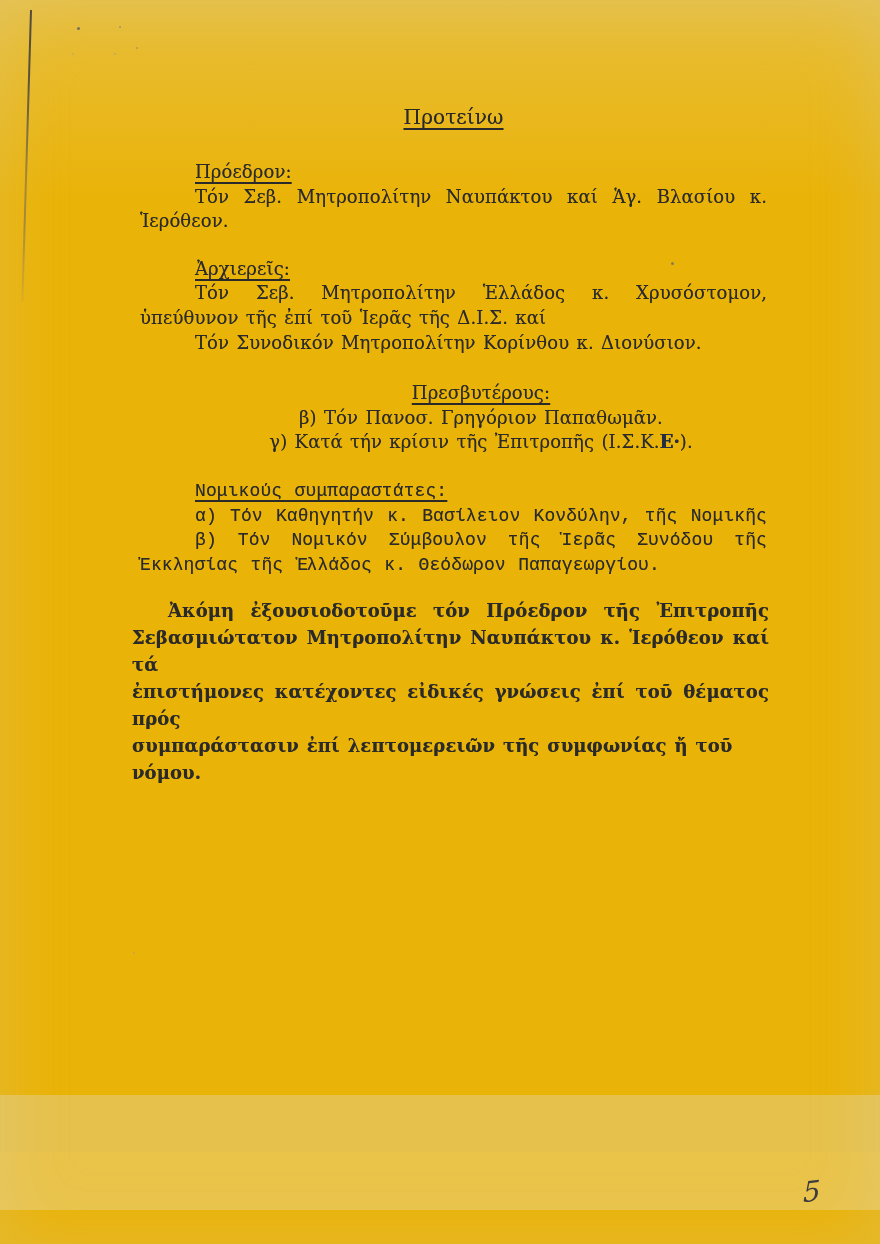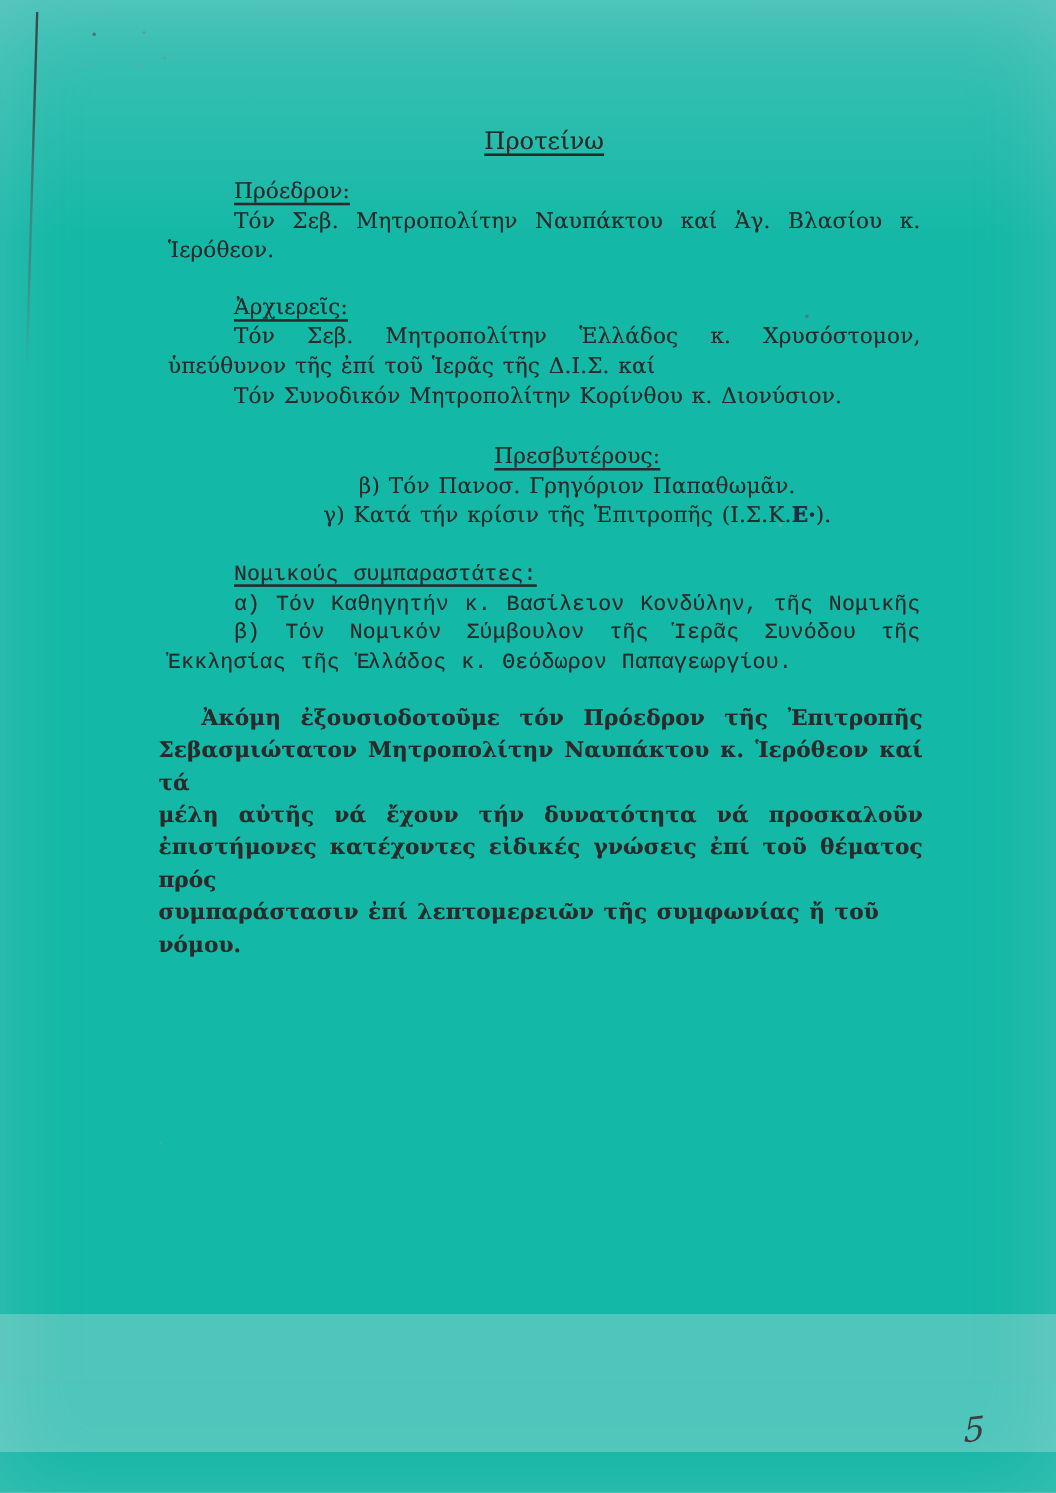--- a/index.html
+++ b/index.html
@@ -6,21 +6,21 @@
   body {
     width: 880px; height: 1244px;
     background: #fdfdfe;
     font-family: "DejaVu Serif", "Liberation Serif", serif;
     color: #2a2a2a;
     overflow: hidden;
   }
   .page {
     position: relative;
     width: 880px; height: 1244px;
-    background: #14b8a6;
+    background: #eab308;
     box-shadow: inset 0 0 70px rgba(205, 212, 222, 0.22);
   }
   
   .band { position: absolute; left: 0; width: 100%; pointer-events: none; }
   .band-top    { top: 0;      height: 200px; background: linear-gradient(to bottom, rgba(223,229,238,0.22), rgba(223,229,238,0)); }
   .band-mid    { top: 1095px; height: 57px;  background: rgba(221,228,236,0.30); }
   .band-lower  { top: 1152px; height: 58px;  background: rgba(233,238,243,0.28); }
   
   .artifact-line {
     position: absolute; left: 30px; top: 10px;
@@ -58,21 +58,21 @@
     text-align: center;
   }
   .uline {
     text-decoration: underline;
     text-underline-offset: 4px;
     text-decoration-thickness: 1.5px;
   }
   .ln  { line-height: 24.6px; }
   .ind { text-indent: 55px; }
   .jst { text-align: justify; text-align-last: justify; }
-  .sec-a { margin-top: 16px; }
+  .sec-a { margin-top: 28px; }
   .sec-b { margin-top: 23px; }
   .sec-c { margin-top: 26px; text-align: center; }
   .sec-d { margin-top: 24px; font-family: Liberation Mono, monospace; }
   .closing { margin-top: 20px; margin-left: -8px; width: 637px; font-weight: bold; }
   .closing .ln  { line-height: 27px; }
   .closing .ind { text-indent: 36px; }
   .ink {
     color: #232c42;
     font-weight: 600;
     text-shadow: 0.4px 0 0 #232c42;
@@ -141,21 +141,20 @@
         <span class="uline">Νομικούς συμπαραστάτες:</span>
       </div>
       <div class="ln ind jst">α) Τόν Καθηγητήν κ. Βασίλειον Κονδύλην, τῆς Νομικῆς</div>
       <div class="ln ind jst">β) Τόν Νομικόν Σύμβουλον τῆς Ἱερᾶς Συνόδου τῆς</div>
       <div class="ln">Ἐκκλησίας τῆς Ἑλλάδος κ. Θεόδωρον Παπαγεωργίου.</div>
     </div>
 
     <div class="closing">
       <div class="ln ind jst">Ἀκόμη ἐξουσιοδοτοῦμε τόν Πρόεδρον τῆς Ἐπιτροπῆς</div>
       <div class="ln jst">Σεβασμιώτατον Μητροπολίτην Ναυπάκτου κ. Ἱερόθεον καί τά</div>
-      <div class="ln jst">μέλη αὐτῆς νά ἔχουν τήν δυνατότητα νά προσκαλοῦν</div>
       <div class="ln jst">ἐπιστήμονες κατέχοντες εἰδικές γνώσεις ἐπί τοῦ θέματος πρός</div>
       <div class="ln">συμπαράστασιν ἐπί λεπτομερειῶν τῆς συμφωνίας ἤ τοῦ νόμου.</div>
     </div>
 
   </div>
 
   <div class="page-number">5</div>
 
 </div>
 

